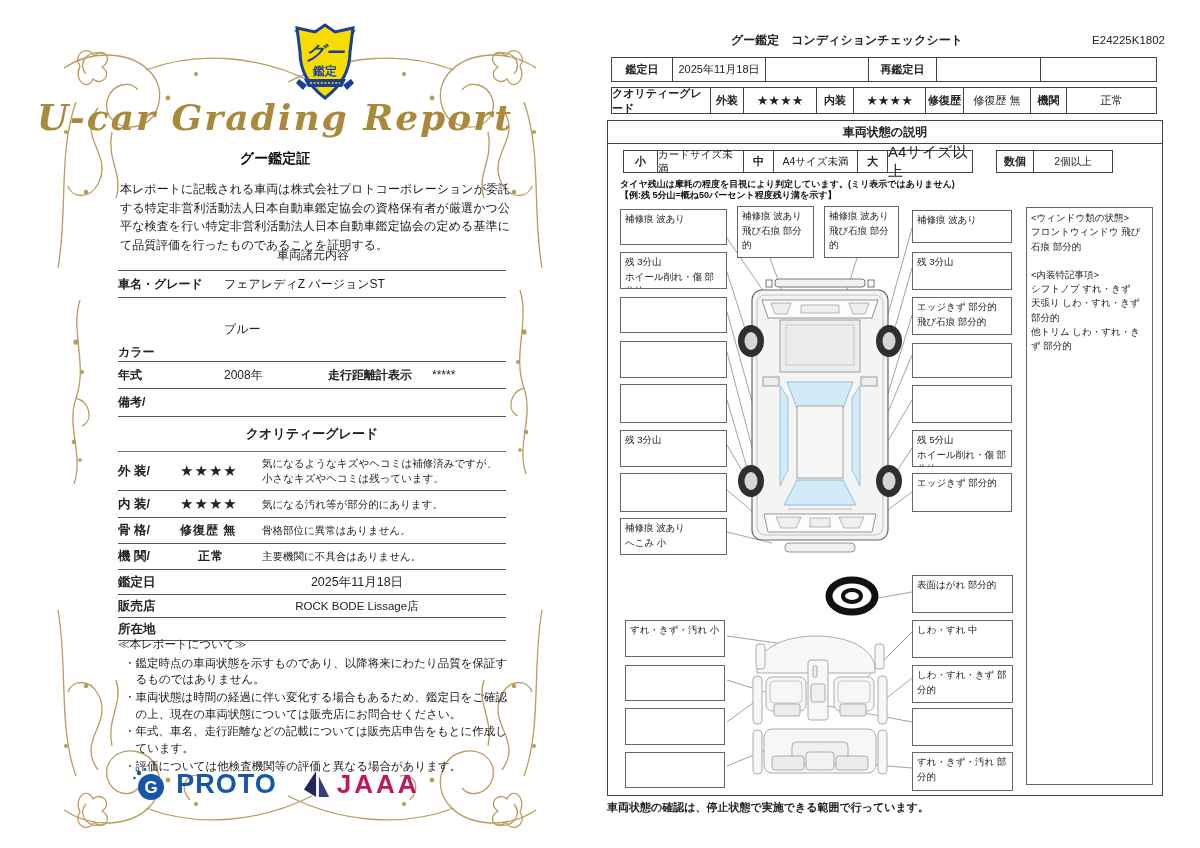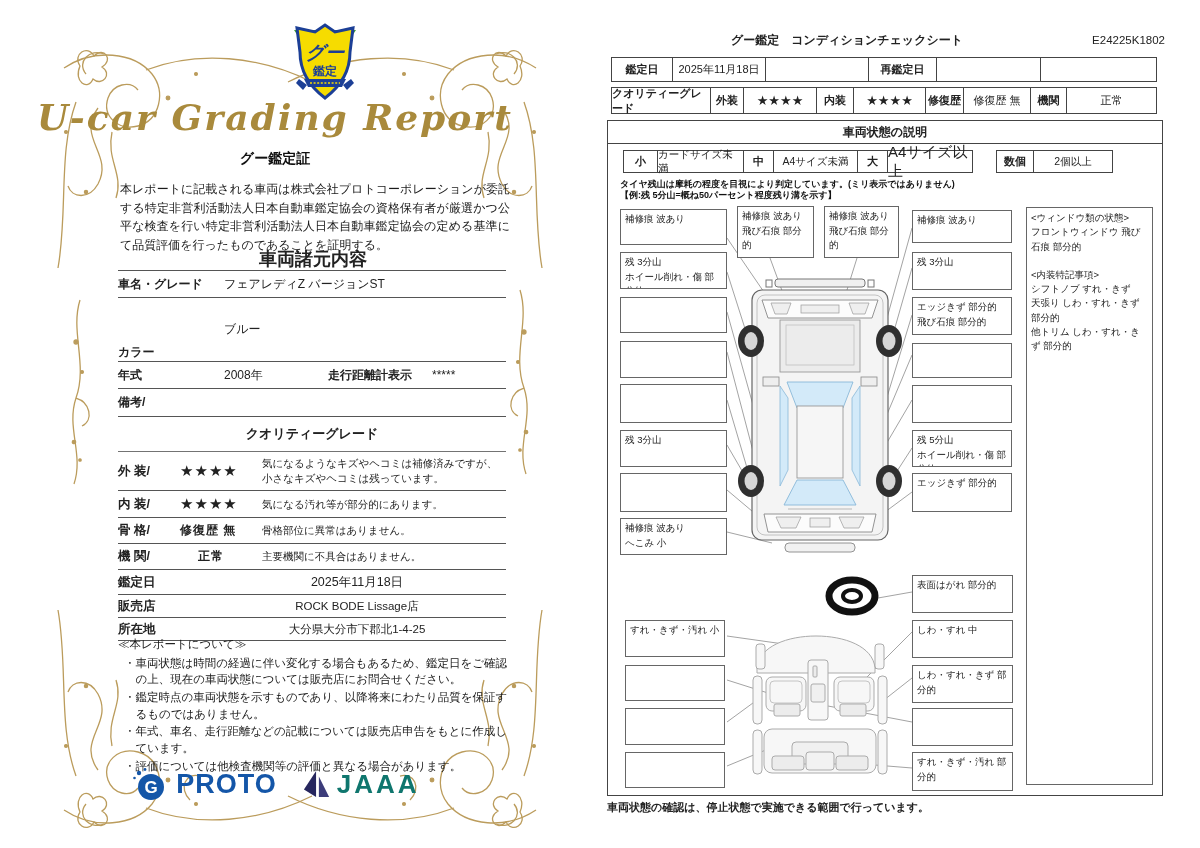--- a/index.html
+++ b/index.html
@@ -7,41 +7,41 @@
           font-family:"Liberation Sans",sans-serif;color:#222;}
   .abs{position:absolute;}
   
   .lp-title{position:absolute;left:0;top:96px;width:550px;text-align:center;
             font-family:"DejaVu Serif",serif;font-style:italic;font-weight:bold;
             font-size:36px;color:#a98a3c;letter-spacing:2px;}
   .lp-cert{position:absolute;left:0;top:150px;width:550px;text-align:center;
            font-size:14px;font-weight:bold;color:#111;}
   .lp-intro{position:absolute;left:120px;top:180px;width:390px;font-size:12px;line-height:1.55;
             font-family:"DejaVu Serif",serif;text-align:justify;color:#1a1a1a;}
-  .lp-sec-title{position:absolute;width:390px;left:118px;text-align:center;font-size:18px;font-weight:bold;}
+  .lp-sec-title{position:absolute;width:390px;left:118px;text-align:center;font-size:12px;font-weight:normal;}
   .spec{position:absolute;left:118px;top:270px;width:388px;font-size:12px;}
   .srow{display:flex;align-items:center;border-bottom:1px solid #555;min-height:26px;}
   .srow.first{border-top:1px solid #555;}
   .sl{font-weight:bold;}
   .grow{display:flex;align-items:center;border-bottom:1px solid #555;padding:4px 0;}
   .glabel{font-weight:bold;width:62px;font-size:12.5px;}
   .gval{width:82px;font-size:15px;letter-spacing:1px;}
   .gval.small{font-size:12px;font-weight:bold;}
   .gdesc{flex:1;font-size:10.5px;line-height:1.45;}
   .irow{display:flex;align-items:center;border-bottom:1px solid #555;min-height:22px;}
   .ilabel{font-weight:bold;width:90px;font-size:12.5px;}
   .ival{flex:1;text-align:center;font-size:11.5px;}
   .about{position:absolute;left:118px;top:636px;width:396px;font-family:"DejaVu Serif",serif;
          font-size:11.5px;line-height:1.45;color:#1a1a1a;}
   .about ul{margin:2px 0 0 6px;padding:0;list-style:none;}
   .about li{text-indent:-1em;padding-left:1em;margin-bottom:1px;}
   .logos{position:absolute;left:0;top:766px;width:550px;display:flex;justify-content:center;
          align-items:center;gap:26px;}
   .proto-text{font-size:27px;font-weight:bold;color:#1456a8;letter-spacing:1px;}
-  .jaaa-text{font-size:26px;font-weight:bold;color:#0f766e;letter-spacing:3px;}
+  .jaaa-text{font-size:26px;font-weight:bold;color:#be185d;letter-spacing:3px;}
   .logo-unit{display:flex;align-items:center;gap:6px;}
   
   .rp-title{position:absolute;left:607px;top:32px;width:480px;text-align:center;
             font-size:12px;font-weight:bold;}
   .rp-code{position:absolute;left:1080px;top:34px;width:85px;font-size:11.5px;text-align:right;}
   .tbl{position:absolute;display:flex;border:1px solid #444;background:#fff;box-sizing:border-box;}
   .cell{display:flex;align-items:center;justify-content:center;border-right:1px solid #444;
         box-sizing:border-box;font-size:11px;}
   .cell:last-child{border-right:none;}
   .cell.b{font-weight:bold;}
@@ -160,29 +160,28 @@
       <div class="irow" style="min-height:24px;">
         <span class="ilabel">鑑定日</span>
         <span class="ival" style="font-size:12.5px;">2025年11月18日</span>
       </div>
       <div class="irow">
         <span class="ilabel">販売店</span>
         <span class="ival">ROCK BODE Lissage店</span>
       </div>
       <div class="irow">
         <span class="ilabel">所在地</span>
-        <span class="ival">大分県大分市下郡北1-4-25</span>
       </div>
     </div>
 
     <div class="about">
       <div>≪本レポートについて≫</div>
       <ul>
+        <li>・鑑定時点の車両状態を示すものであり、以降将来にわたり品質を保証するものではありません。</li>
         <li>・車両状態は時間の経過に伴い変化する場合もあるため、鑑定日をご確認の上、現在の車両状態については販売店にお問合せください。</li>
-        <li>・鑑定時点の車両状態を示すものであり、以降将来にわたり品質を保証するものではありません。</li>
         <li>・年式、車名、走行距離などの記載については販売店申告をもとに作成しています。</li>
         <li>・評価については他検査機関等の評価と異なる場合があります。</li>
       </ul>
     </div>
 
     <div class="logos">
       <div class="logo-unit">
         <svg width="40" height="36" viewBox="0 0 40 36">
           <circle cx="9" cy="7" r="2.2" fill="#1456a8"></circle>
           <circle cx="15" cy="3.5" r="1.4" fill="#1456a8"></circle>

